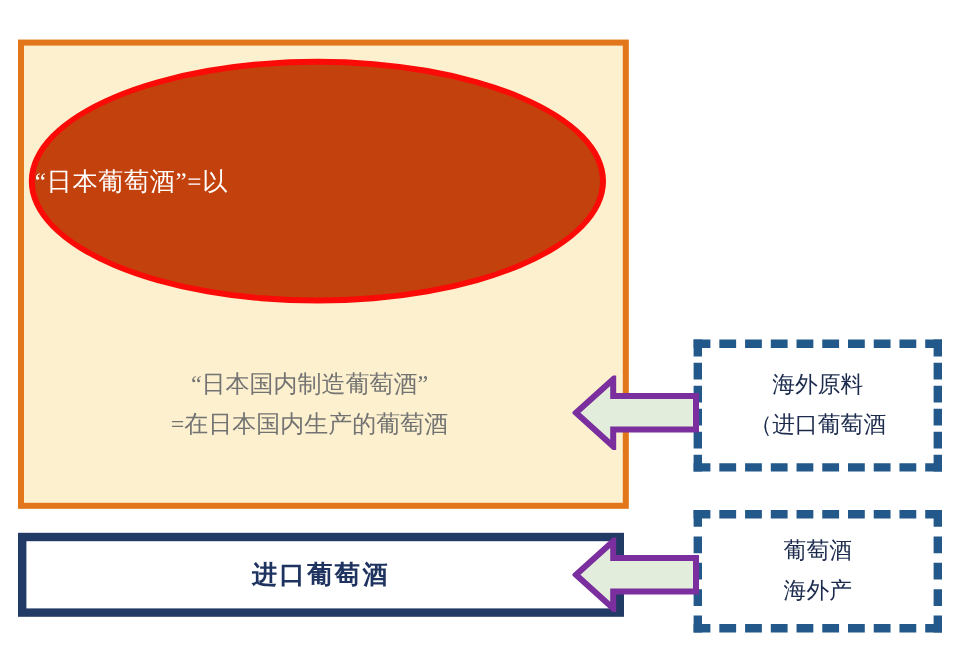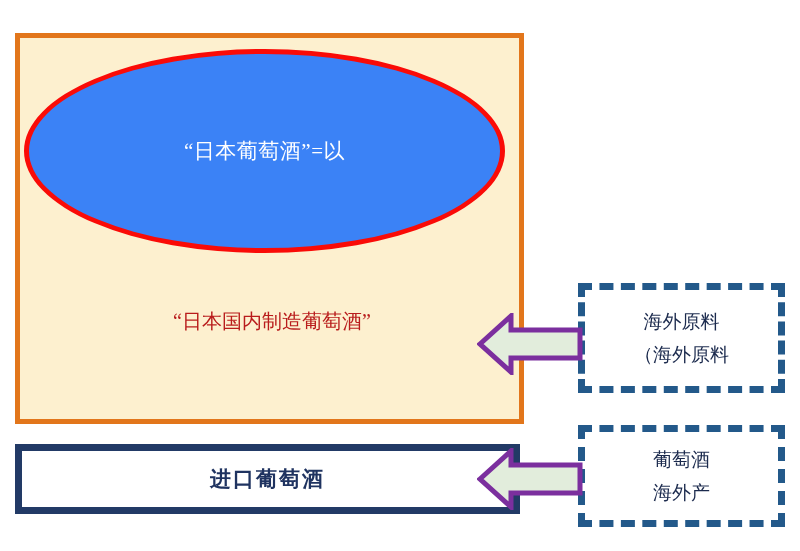--- a/index.html
+++ b/index.html
@@ -31,46 +31,46 @@
   }
 
   
   .ellipse-japan-wine {
     position: absolute;
     left: 24px;
     top: 49px;
     width: 481px;
     height: 204px;
     box-sizing: border-box;
-    background: #3b82f6;
+    background: #c2410c;
     border: 5px solid #fa0b07;
     border-radius: 50%;
     display: flex;
     flex-direction: column;
-    align-items: center;
+    align-items: flex-start;
     justify-content: center;
     color: #ffffff;
     z-index: 3;
   }
   .ellipse-japan-wine .line {
     font-size: 21px;
     line-height: 36px;
     white-space: nowrap;
     letter-spacing: 0.5px;
     text-align: center;
   }
 
   
   .text-domestic-made {
     position: absolute;
-    left: 72px;
+    left: 58px;
     top: 305px;
     width: 400px;
     text-align: center;
-    color: #b91c1c;
+    color: #737373;
     z-index: 3;
   }
   .text-domestic-made .line {
     font-size: 20px;
     line-height: 33px;
     white-space: nowrap;
   }
 
   
   .panel-imported {
@@ -139,29 +139,30 @@
 <div id="canvas">
 
   <div class="panel-domestic"></div>
 
   <div class="ellipse-japan-wine">
     <div class="line">“日本葡萄酒”=以</div>
   </div>
 
   <div class="text-domestic-made">
     <div class="line">“日本国内制造葡萄酒”</div>
+    <div class="line">=在日本国内生产的葡萄酒</div>
   </div>
 
   <div class="panel-imported">
     <span class="label">进口葡萄酒</span>
   </div>
 
   <div class="dashed-box box-overseas-material">
     <div class="line">海外原料</div>
-    <div class="line">（海外原料</div>
+    <div class="line">（进口葡萄酒</div>
   </div>
 
   <div class="dashed-box box-overseas-wine">
     <div class="line">葡萄酒</div>
     <div class="line">海外产</div>
   </div>
 
   <div class="arrow" style="left:477px; top:313px;">
     <svg width="106" height="62" viewBox="0 0 106 62" xmlns="http://www.w3.org/2000/svg">
       <polygon points="3,31 34,3 34,17 103,17 103,45 34,45 34,59" fill="#e2eddc" stroke="#7b2f9e" stroke-width="5" stroke-linejoin="miter"></polygon>

